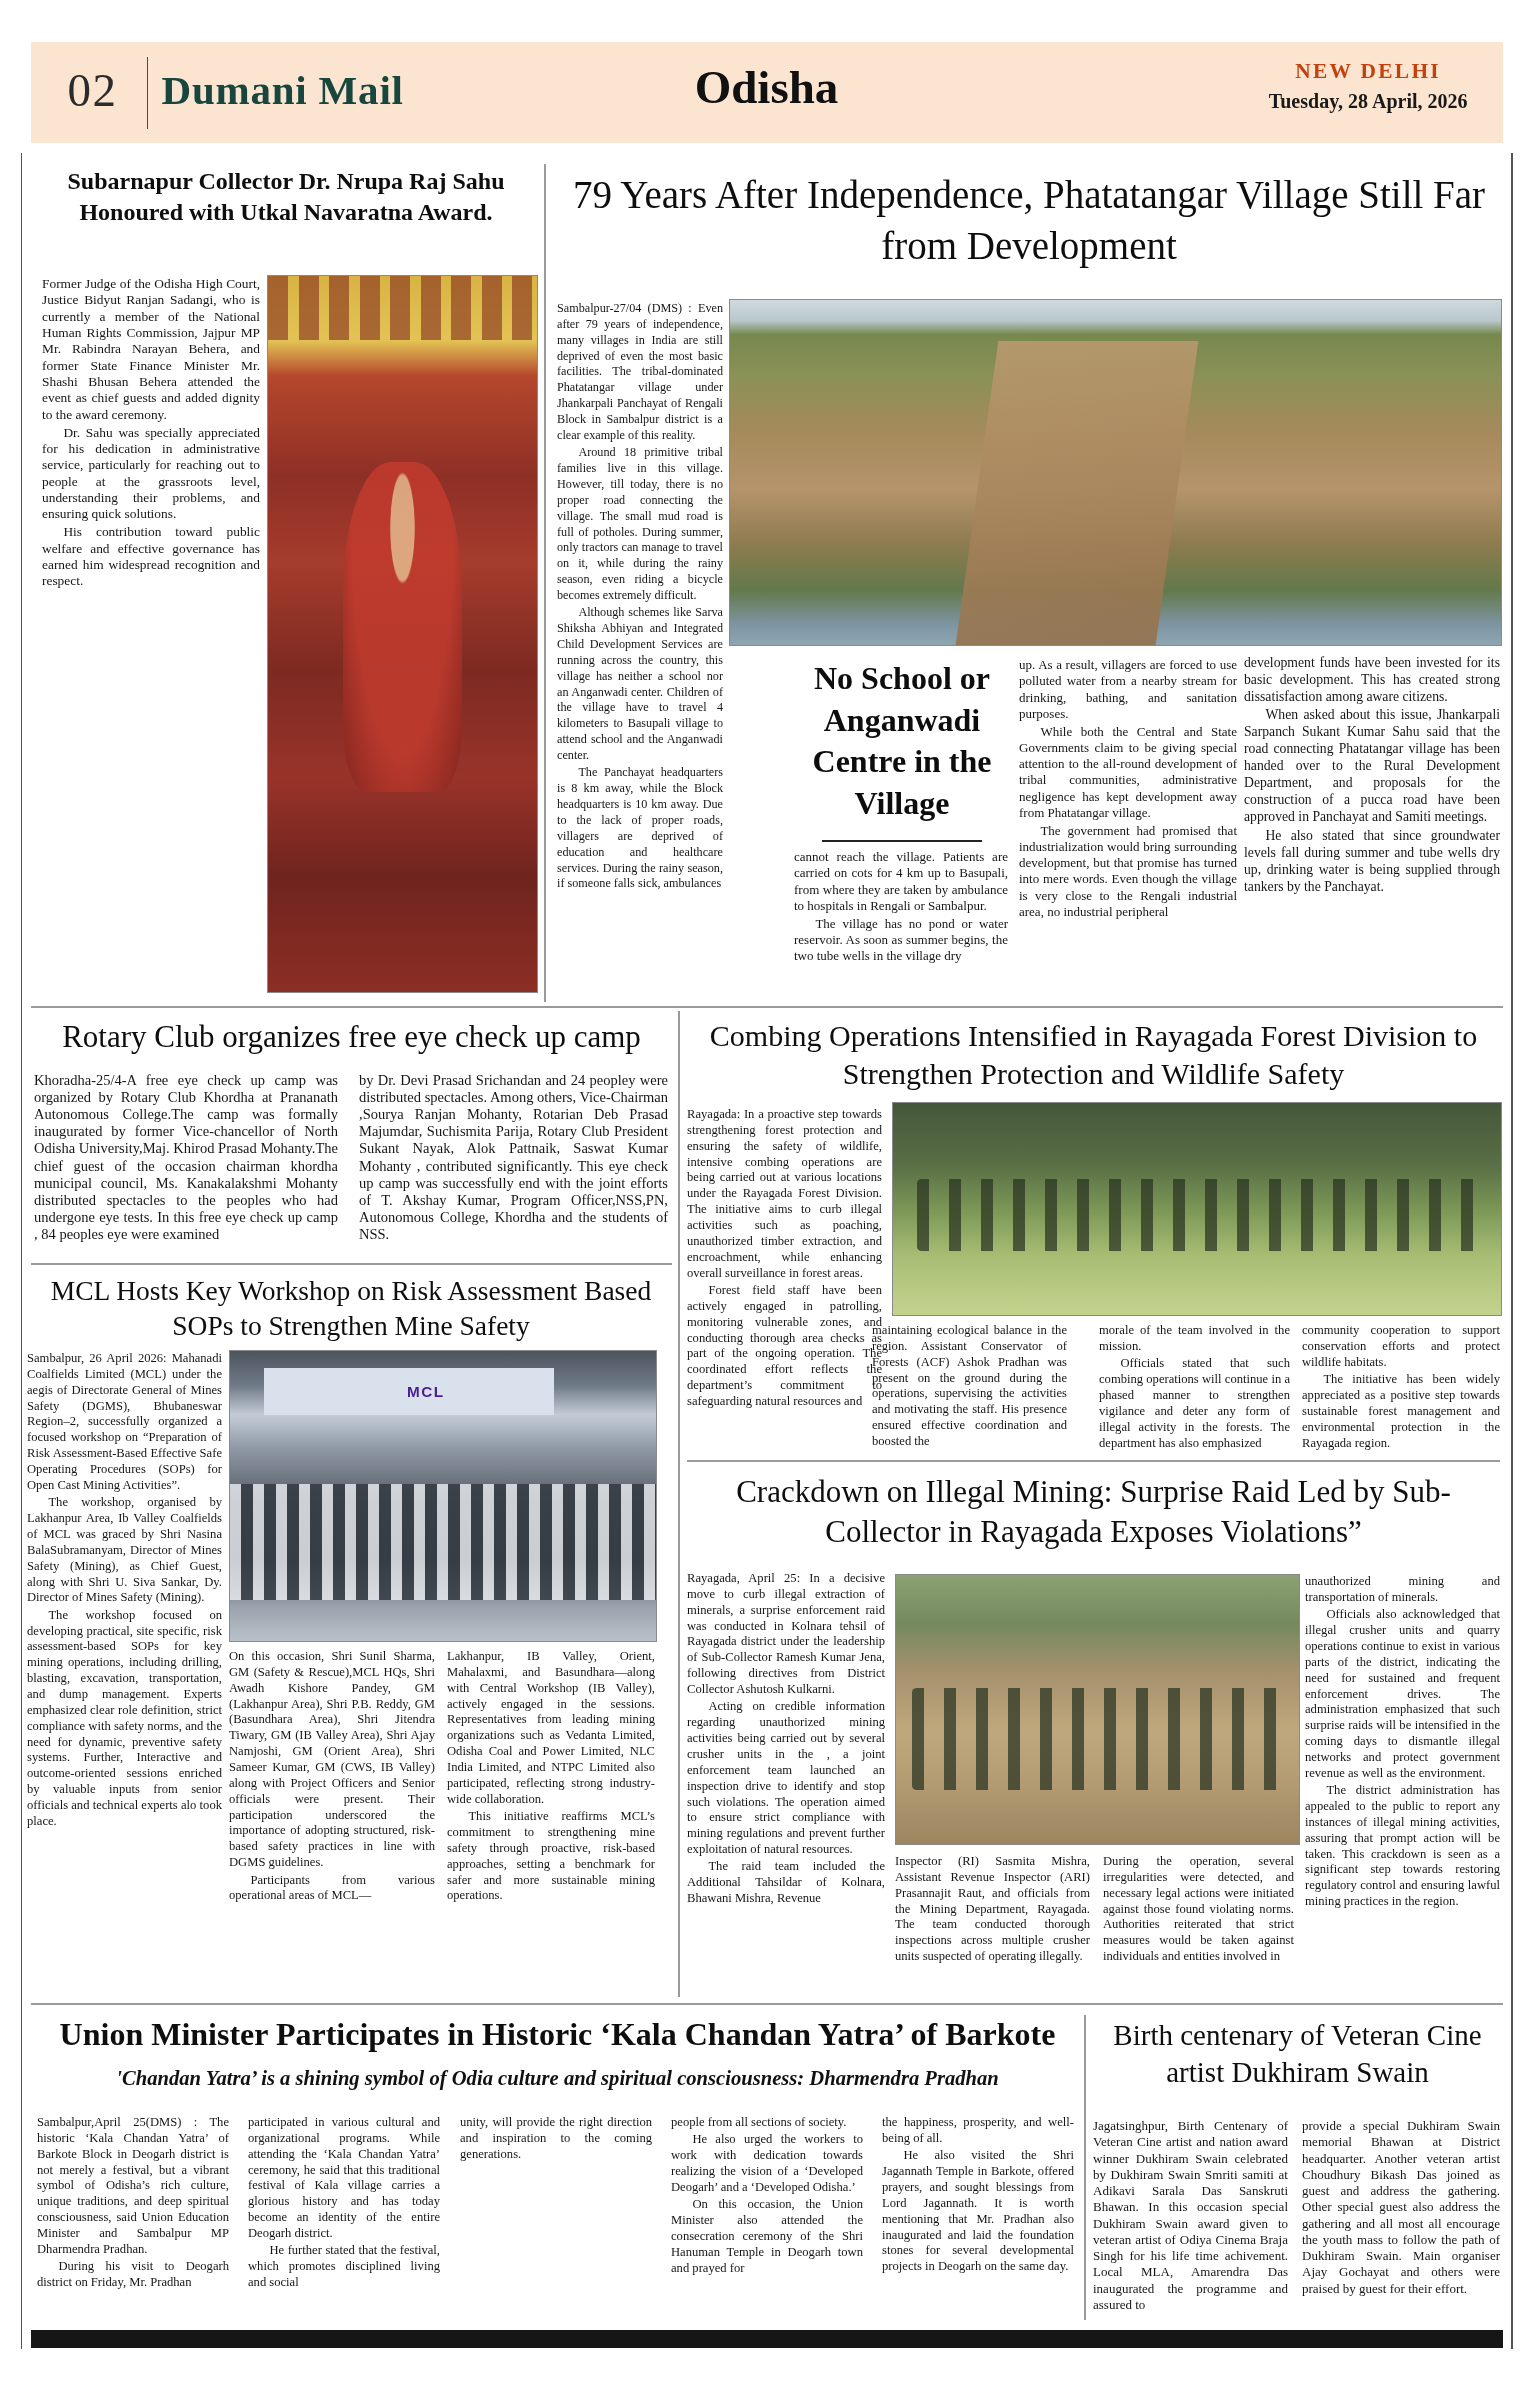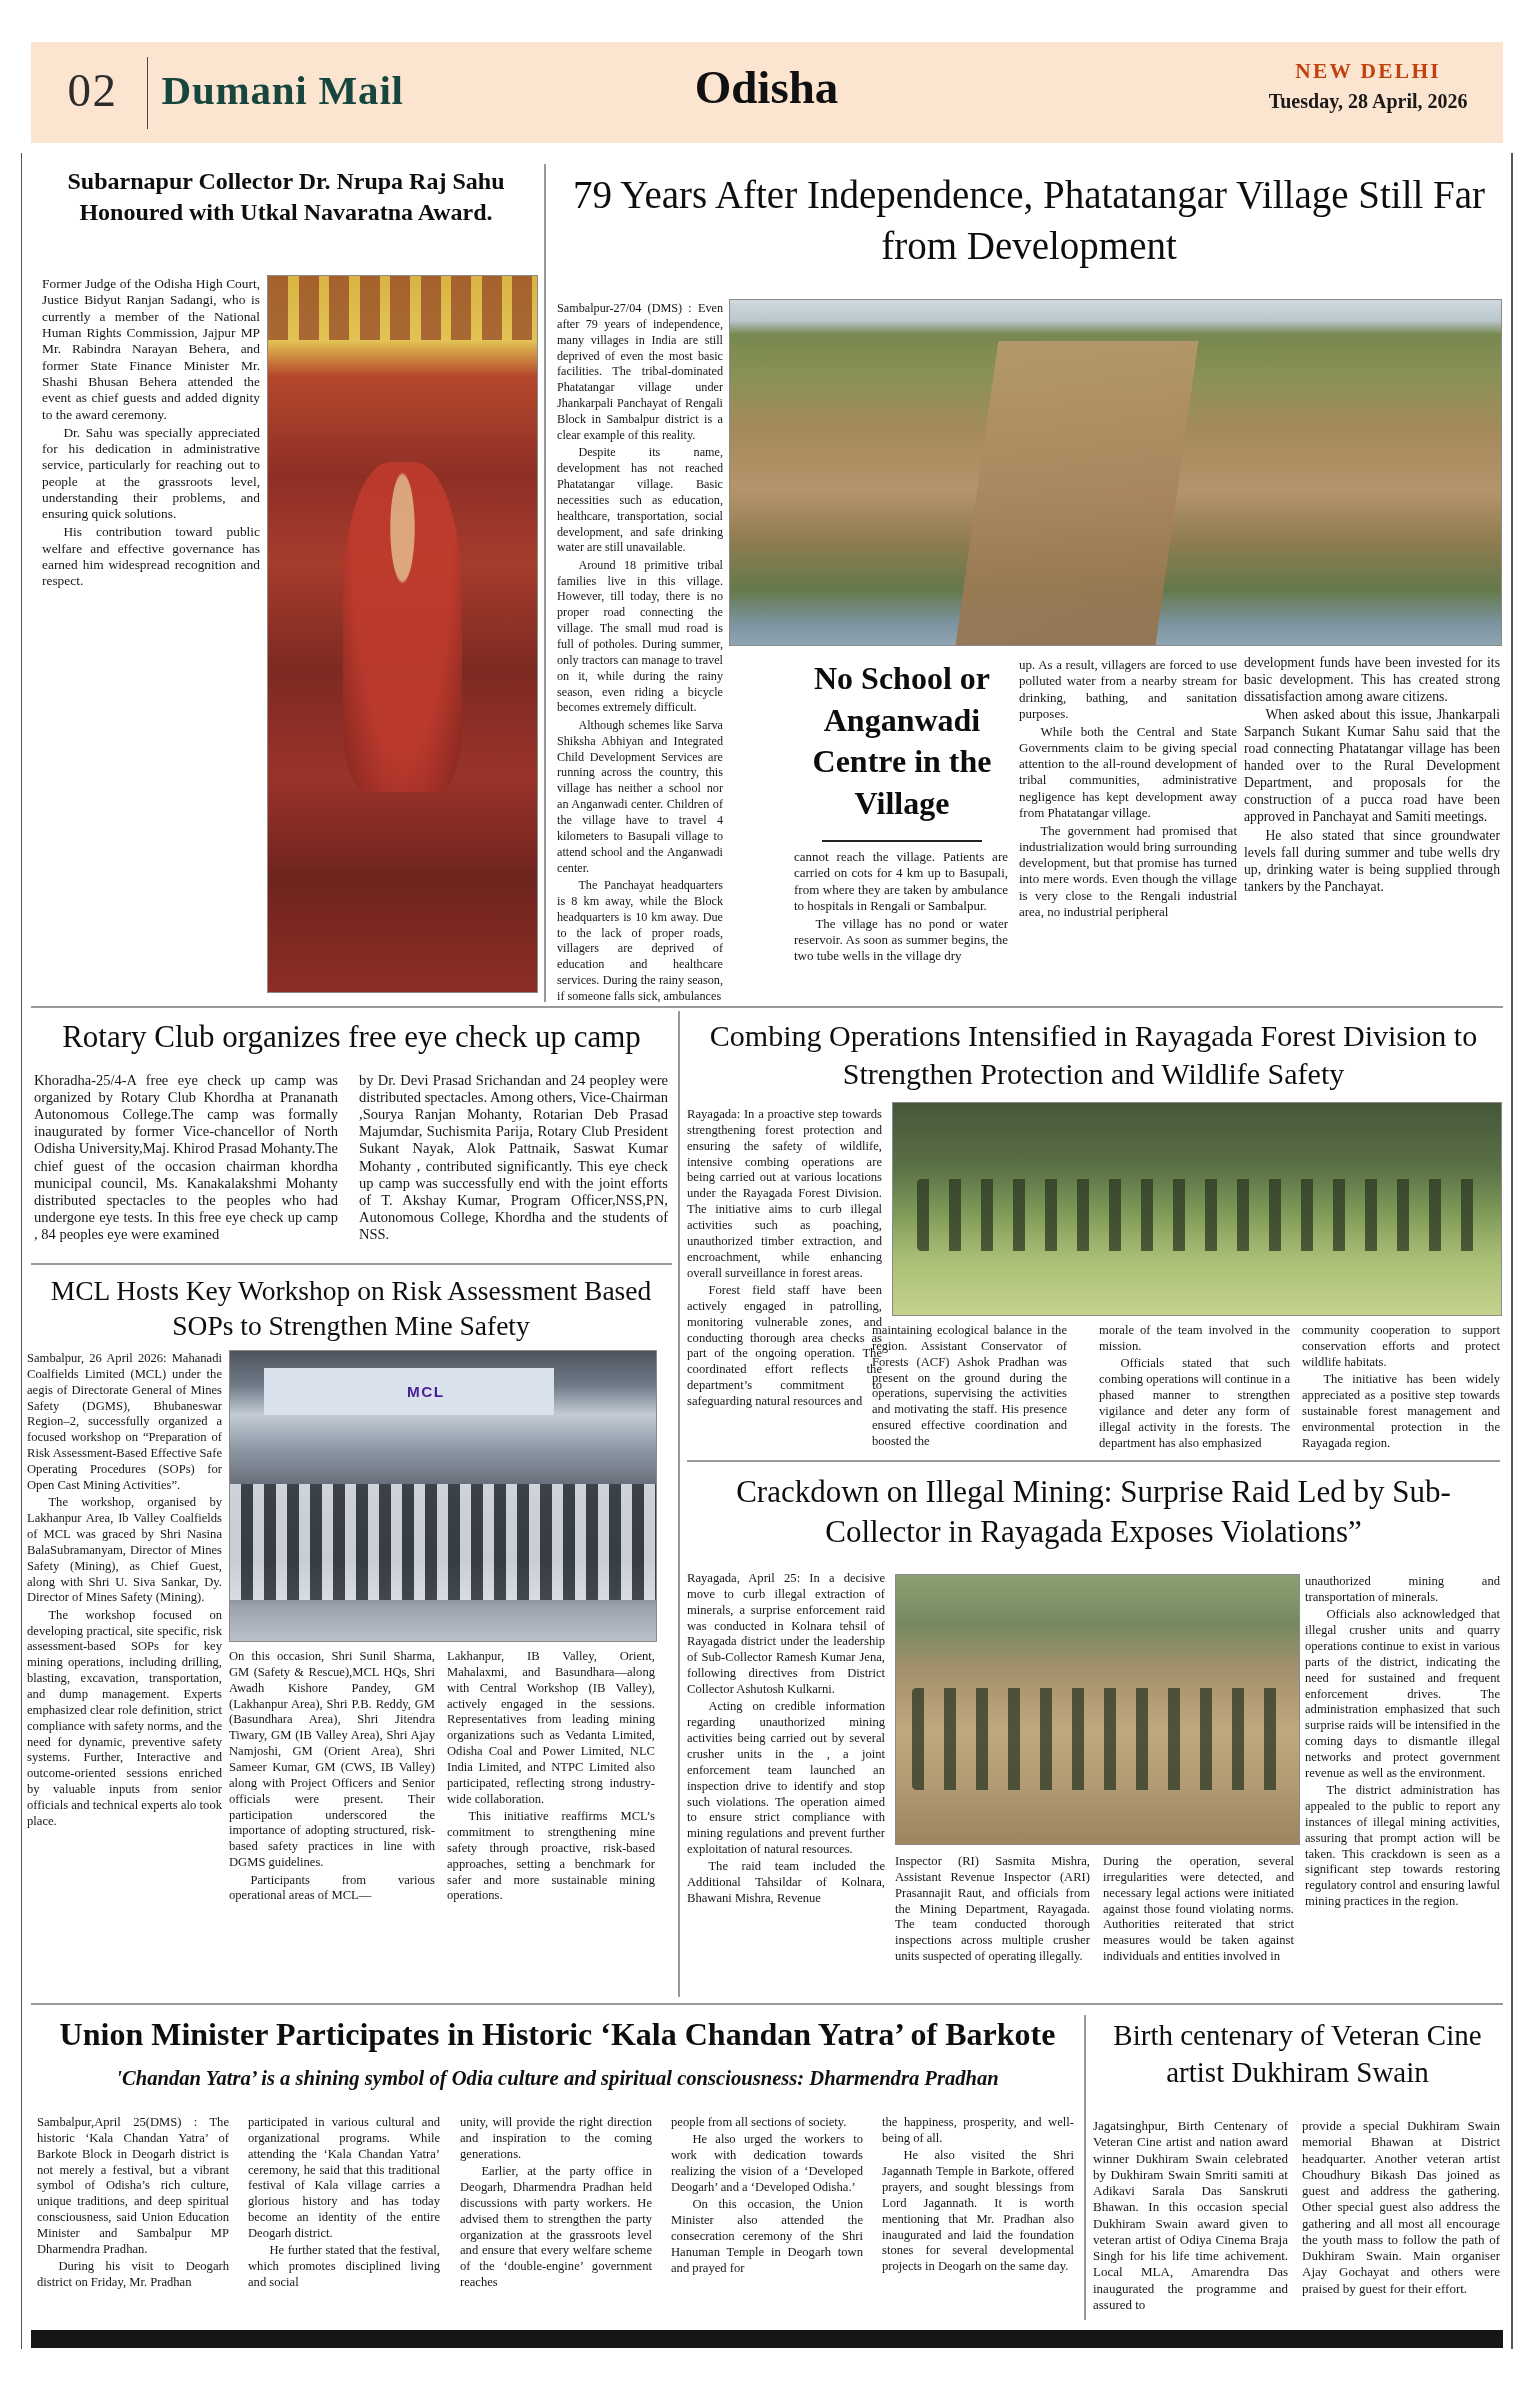--- a/index.html
+++ b/index.html
@@ -99,21 +99,20 @@
   <div class="photo photo-award">
     <div class="banner"></div>
     <div class="figure"></div>
   </div>
 
   <div class="rule-v" style="left:544px;top:164px;height:838px;"></div>
 
   <div class="headline hl-village">79 Years After Independence, Phatatangar Village Still Far from Development</div>
   <div class="col fs-b" style="left:557px;top:301px;width:166px;">
     <p>Sambalpur-27/04 (DMS) : Even after 79 years of independence, many villages in India are still deprived of even the most basic facilities. The tribal-dominated Phatatangar village under Jhankarpali Panchayat of Rengali Block in Sambalpur district is a clear example of this reality.</p>
-    <p>Despite its name, development has not reached Phatatangar village. Basic necessities such as education, healthcare, transportation, social development, and safe drinking water are still unavailable.</p>
     <p>Around 18 primitive tribal families live in this village. However, till today, there is no proper road connecting the village. The small mud road is full of potholes. During summer, only tractors can manage to travel on it, while during the rainy season, even riding a bicycle becomes extremely difficult.</p>
     <p>Although schemes like Sarva Shiksha Abhiyan and Integrated Child Development Services are running across the country, this village has neither a school nor an Anganwadi center. Children of the village have to travel 4 kilometers to Basupali village to attend school and the Anganwadi center.</p>
     <p>The Panchayat headquarters is 8 km away, while the Block headquarters is 10 km away. Due to the lack of proper roads, villagers are deprived of education and healthcare services. During the rainy season, if someone falls sick, ambulances</p>
   </div>
   <div class="photo photo-village">
     <div class="track"></div>
   </div>
   <div class="callout">
     <span>No School or Anganwadi Centre in the Village</span>
     <div class="callout-rule"></div>
@@ -215,21 +214,20 @@
   <div class="col fs-e" style="left:37px;top:2115px;width:192px;">
     <p>Sambalpur,April 25(DMS) : The historic ‘Kala Chandan Yatra’ of Barkote Block in Deogarh district is not merely a festival, but a vibrant symbol of Odisha’s rich culture, unique traditions, and deep spiritual consciousness, said Union Education Minister and Sambalpur MP Dharmendra Pradhan.</p>
     <p>During his visit to Deogarh district on Friday, Mr. Pradhan</p>
   </div>
   <div class="col fs-e" style="left:248px;top:2115px;width:192px;">
     <p>participated in various cultural and organizational programs. While attending the ‘Kala Chandan Yatra’ ceremony, he said that this traditional festival of Kala village carries a glorious history and has today become an identity of the entire Deogarh district.</p>
     <p>He further stated that the festival, which promotes disciplined living and social</p>
   </div>
   <div class="col fs-e" style="left:460px;top:2115px;width:192px;">
     <p>unity, will provide the right direction and inspiration to the coming generations.</p>
-    <p>Earlier, at the party office in Deogarh, Dharmendra Pradhan held discussions with party workers. He advised them to strengthen the party organization at the grassroots level and ensure that every welfare scheme of the ‘double-engine’ government reaches</p>
   </div>
   <div class="col fs-e" style="left:671px;top:2115px;width:192px;">
     <p>people from all sections of society.</p>
     <p>He also urged the workers to work with dedication towards realizing the vision of a ‘Developed Deogarh’ and a ‘Developed Odisha.’</p>
     <p>On this occasion, the Union Minister also attended the consecration ceremony of the Shri Hanuman Temple in Deogarh town and prayed for</p>
   </div>
   <div class="col fs-e" style="left:882px;top:2115px;width:192px;">
     <p>the happiness, prosperity, and well-being of all.</p>
     <p>He also visited the Shri Jagannath Temple in Barkote, offered prayers, and sought blessings from Lord Jagannath. It is worth mentioning that Mr. Pradhan also inaugurated and laid the foundation stones for several developmental projects in Deogarh on the same day.</p>
   </div>

